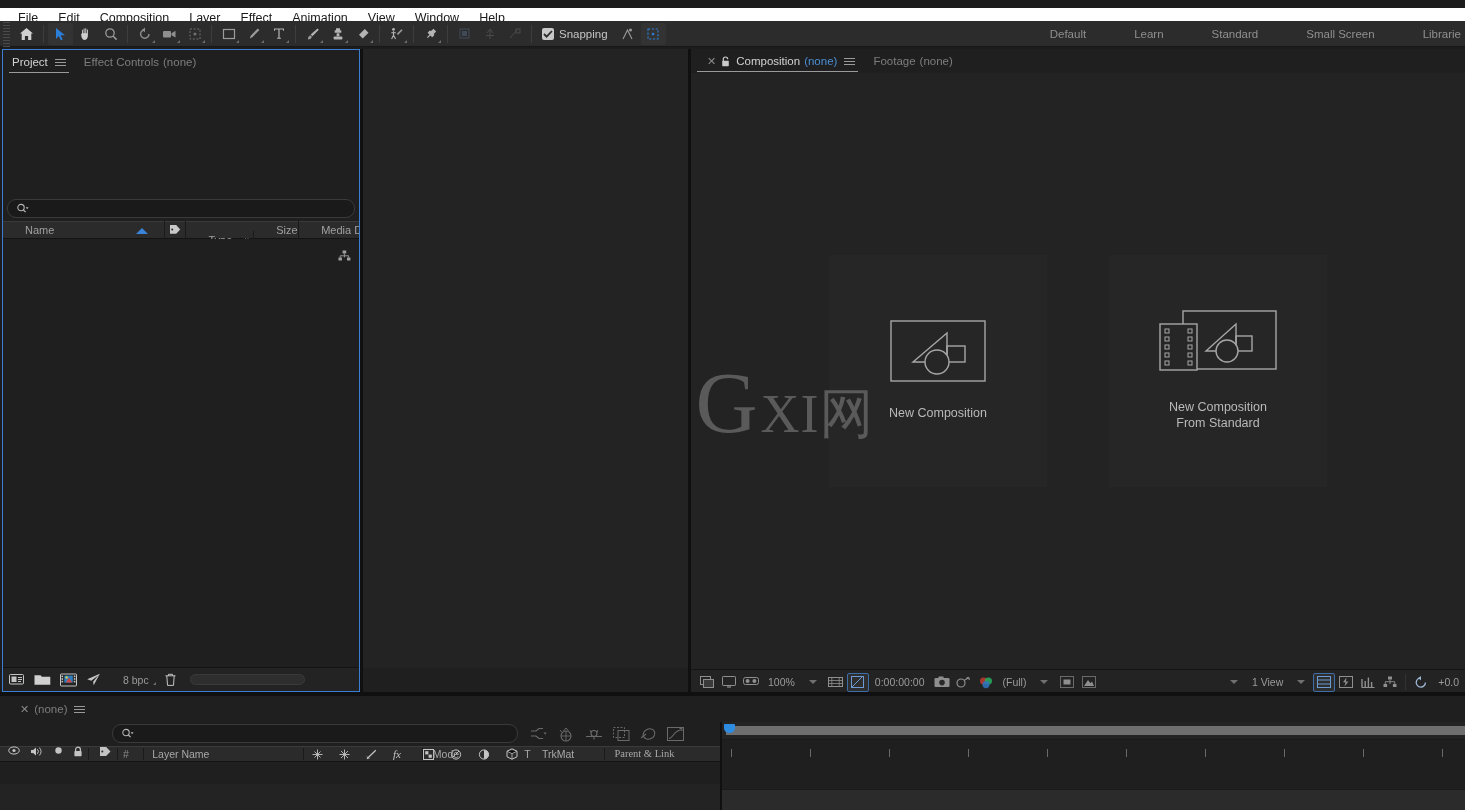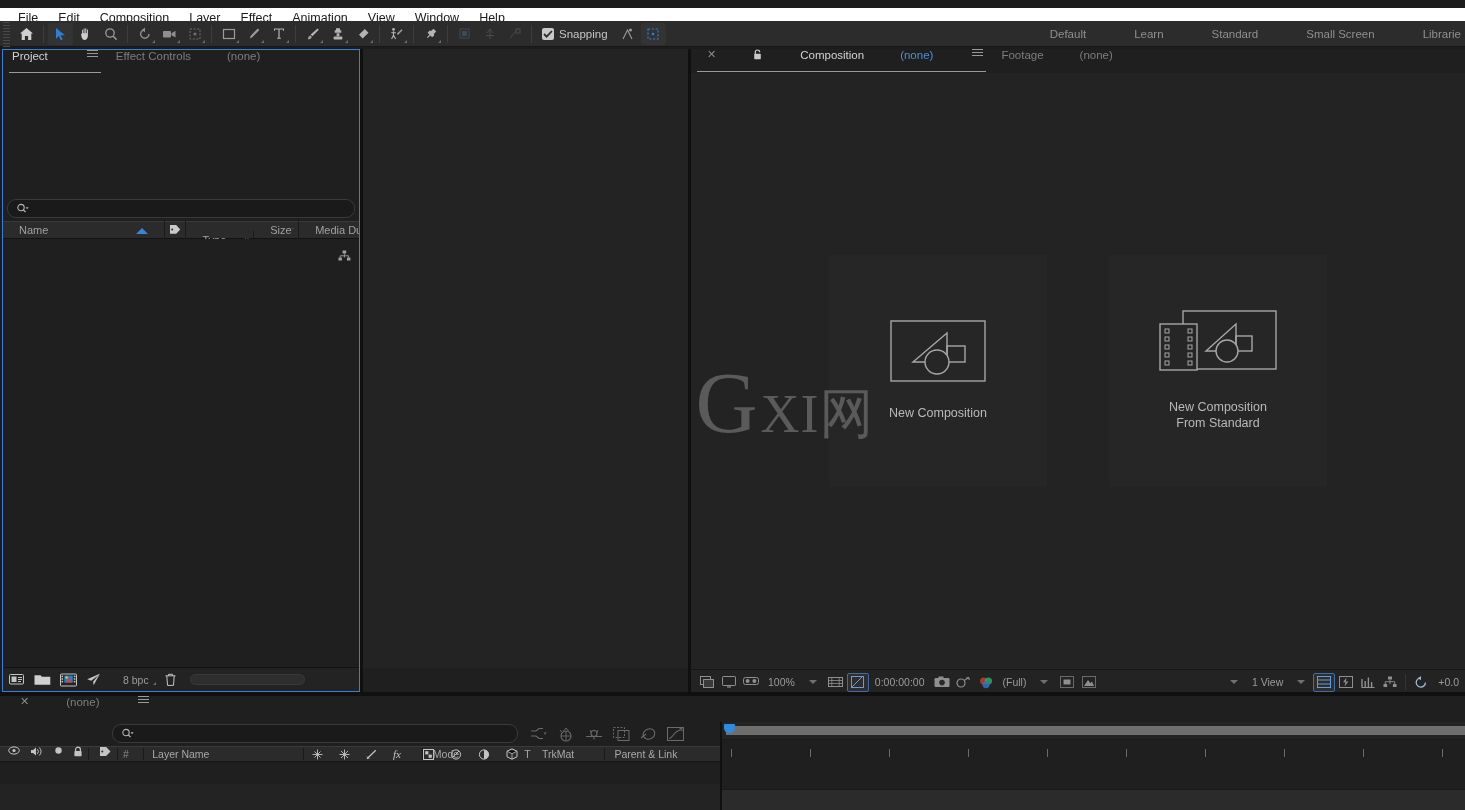--- a/index.html
+++ b/index.html
@@ -71,22 +71,22 @@
     font-size: 11.5px; color: #8f8f8f; white-space: nowrap;
   }
   .ws-tab.last { padding-right: 4px; }
 
   
   .panel-tabs {
     height: 24px; background: #1f1f1f;
     display: flex; align-items: flex-end; position: relative;
   }
   .ptab {
-    height: 24px; display: flex; align-items: flex-start;
-    padding: 0 9px; font-size: 11.5px; color: #7d7d7d; position: relative; gap: 32px;
+    height: 24px; display: flex; align-items: center;
+    padding: 0 9px; font-size: 11.5px; color: #7d7d7d; position: relative;
   }
   .ptab.active { color: #d2d2d2; }
   .ptab.active::after {
     content: ''; position: absolute; left: 6px; right: 6px; bottom: 1px;
     height: 1px; background: #9a9a9a;
   }
   .ptab .sub { color: #7d7d7d; margin-left: 4px; }
   .ptab .sub.blue { color: #4a8fd4; }
   .hamb {
     display: inline-flex; flex-direction: column; justify-content: center;
@@ -111,21 +111,21 @@
   .search-box input {
     flex: 1; background: transparent; border: none; outline: none;
     color: #b4b4b4; font-size: 11px; font-family: "Liberation Sans", sans-serif;
   }
   .col-header {
     height: 18px; background: #2b2b2b; border-top: 1px solid #3a3a3a;
     border-bottom: 1px solid #131313;
     display: flex; align-items: center; font-size: 11px; color: #a0a0a0;
   }
   .col {
-    height: 18px; line-height: 18px; padding-left: 16px;
+    height: 18px; line-height: 18px; padding-left: 22px;
     border-right: 1px solid #1a1a1a; position: relative;
     white-space: nowrap; overflow: hidden;
   }
   .col.name { width: 163px; }
   .col.tagc { width: 21px; padding-left: 4px; }
   .col.type { width: 68px; margin-top: 20px; }
   .col.size { width: 45px; }
   .col.dur { width: 60px; border-right: none; }
   .sort-arrow {
     position: absolute; right: 16px; top: 7px;
@@ -898,21 +898,21 @@
               <path d="M1 3.2 6 0.8l5 2.4v5.6L6 11.2 1 8.8z" fill="none" stroke="#c4c4c4" stroke-width="1"></path>
               <path d="M1 3.2 6 5.6l5-2.4M6 5.6v5.6" stroke="#c4c4c4" stroke-width="0.8"></path>
             </svg>
         </span>
       </div>
       <div class="tl-divider"></div>
       <div class="tl-col" style="width:100px;padding-left:10px;">Mode</div>
       <div class="tl-col" style="width:18px;">T</div>
       <div class="tl-col" style="width:70px;">TrkMat</div>
       <div class="tl-divider"></div>
-      <div class="tl-col" style="width:120px;padding-left:9px;">Parent &amp; Link</div>
+      <div class="tl-col" style="width:120px;padding-left:9px;font-family:Liberation Serif, serif;">Parent &amp; Link</div>
       <div class="tl-divider"></div>
     </div>
 
     <div class="tl-body"></div>
 
     <div class="tl-right">
       <div class="tl-ruler">
         <div class="tl-timebar"></div>
         <div class="playhead">
             <div class="head"></div>

